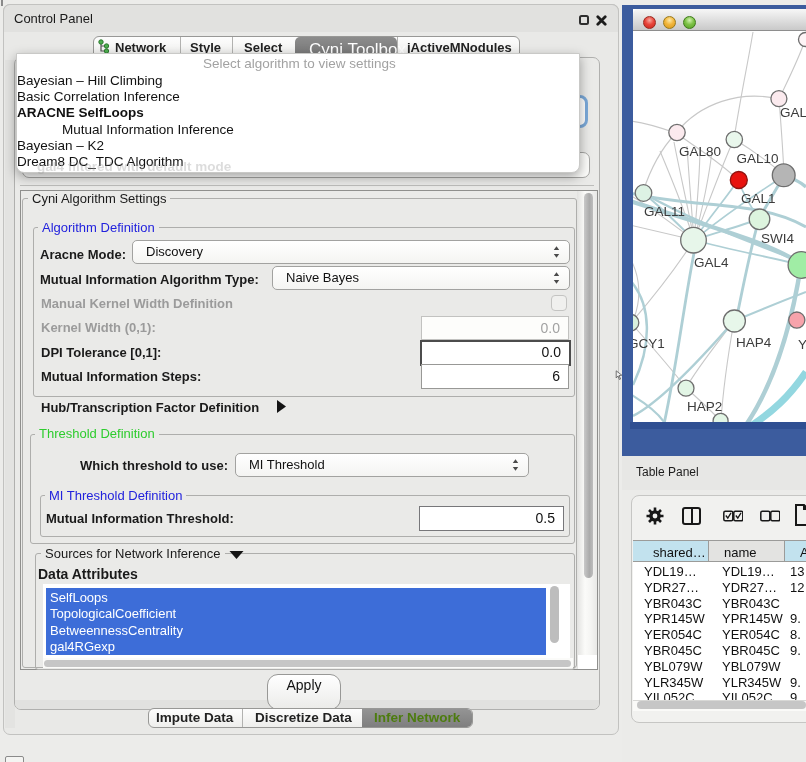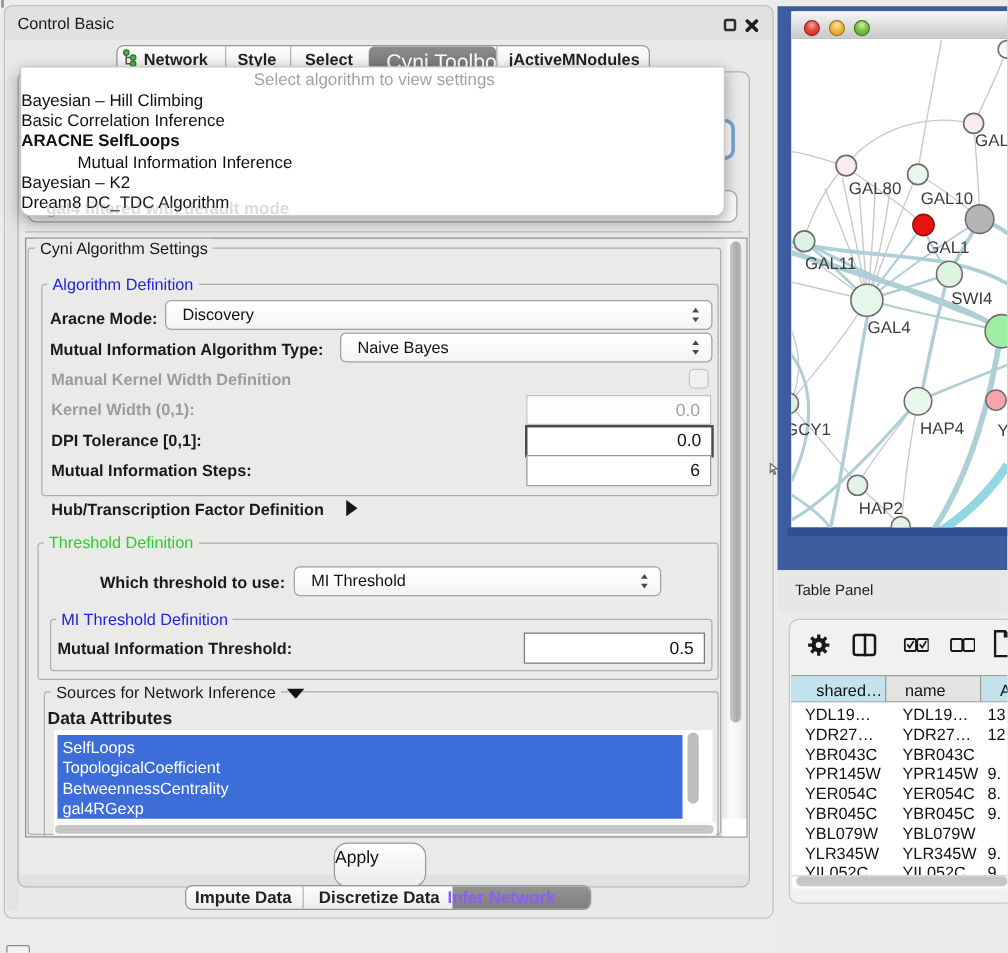--- a/index.html
+++ b/index.html
@@ -23,21 +23,21 @@
 </head>
 <body>
 
 <div class="abs" style="left:3px;top:4px;width:616px;height:731px;background:#e9e9e7;
      border:1px solid #c2c2c0;border-radius:7px;box-sizing:border-box;"></div>
 <div class="abs" style="left:4.5px;top:60px;width:10px;height:668px;background:#e3e3e1;"></div>
 
 <div class="abs" style="left:3px;top:4px;width:616px;height:28px;
      background:#e1e1df;border:1px solid #c2c2c0;border-bottom:none;
      border-radius:7px 7px 0 0;box-sizing:border-box;"></div>
-<div class="abs" style="left:14px;top:11px;font-size:13px;color:#1a1a1a;">Control Basic</div>
+<div class="abs" style="left:14px;top:11px;font-size:13px;color:#1a1a1a;">Control Panel</div>
 
 <div class="abs" style="left:579px;top:15px;width:6px;height:6px;border:2px solid #2e2e2e;border-radius:2.5px;"></div>
 
 <svg class="abs" style="left:596px;top:15px;" width="11" height="11" viewBox="0 0 11 11">
   <path d="M1.8 1.8 L9.2 9.2 M9.2 1.8 L1.8 9.2" stroke="#1c1c1c" stroke-width="2.8" stroke-linecap="round"></path>
 </svg>
 
 <div class="abs" style="left:1px;top:0px;width:2px;height:6px;background:#8a8a8a;"></div>
 
 <div class="abs" style="left:14px;top:57px;width:586px;height:653px;background:#eaeae8;
@@ -149,32 +149,32 @@
 <div class="seltext" style="left:50px;top:606px;">TopologicalCoefficient</div>
 <div class="seltext" style="left:50px;top:622.7px;">BetweennessCentrality</div>
 <div class="seltext" style="left:50px;top:639.3px;">gal4RGexp</div>
 
 <div class="abs" style="left:549.5px;top:586px;width:9px;height:57px;background:#bdbdbd;border-radius:5px;"></div>
 <div class="abs" style="left:43px;top:658px;width:530px;height:10px;background:#fbfbf9;"></div>
 <div class="abs" style="left:44px;top:659.5px;width:527px;height:7.5px;background:#c6c6c6;border-radius:4px;"></div>
 <div class="abs" style="left:578px;top:655px;width:19px;height:14px;background:#fff;"></div>
 
 <div class="abs" style="left:267px;top:674px;width:74px;height:36px;border:1px solid #989896;border-radius:11px;
-     background:linear-gradient(#ffffff,#ebebe9);box-sizing:border-box;">
+     background:linear-gradient(#ffffff,#ebebe9);box-sizing:border-box;text-align:center;">
   <div style="font-size:14px;color:#111;margin-top:2px;">Apply</div>
   </div>
 
 <div class="abs" style="left:148px;top:708px;width:325px;height:20px;border:1px solid #989896;
      border-radius:6px;background:linear-gradient(#fdfdfd,#eeeeec);box-sizing:border-box;overflow:hidden;">
   <div class="abs" style="left:93px;top:0;width:1px;height:20px;background:#b2b2b0;"></div>
   <div class="abs" style="left:213px;top:0;width:112px;height:20px;background:linear-gradient(#949494,#7c7c7c);border-radius:0 6px 6px 0;"></div>
 </div>
 <div class="abs b" style="left:156px;top:710px;font-size:13.5px;color:#222;">Impute Data</div>
 <div class="abs b" style="left:255px;top:710px;font-size:13.5px;color:#222;">Discretize Data</div>
-<div class="abs b" style="left:358px;top:710px;font-size:13.5px;color:#8b5cf6;">Infer Network</div>
+<div class="abs b" style="left:374px;top:710px;font-size:13.5px;color:#4d7c0f;">Infer Network</div>
 
 <div class="abs" style="left:5px;top:756px;width:17px;height:12px;background:#f4f4f2;
      border:1.5px solid #8a8a8a;border-radius:2px;"></div>
 
 <div class="abs" style="left:622px;top:5px;width:184px;height:451px;background:#3c5c9e;"></div>
 
 <div class="abs" style="left:633px;top:9px;width:173px;height:413px;background:#fff;"></div>
 <div class="abs" style="left:630px;top:422px;width:176px;height:7px;background:#2f4f92;"></div>
 <div class="abs" style="left:633px;top:9px;width:173px;height:22px;
      background:linear-gradient(#f7f7f7,#c9c9c9);border-bottom:1px solid #8e8e8e;border-radius:5px 0 0 0;box-sizing:border-box;"></div>

